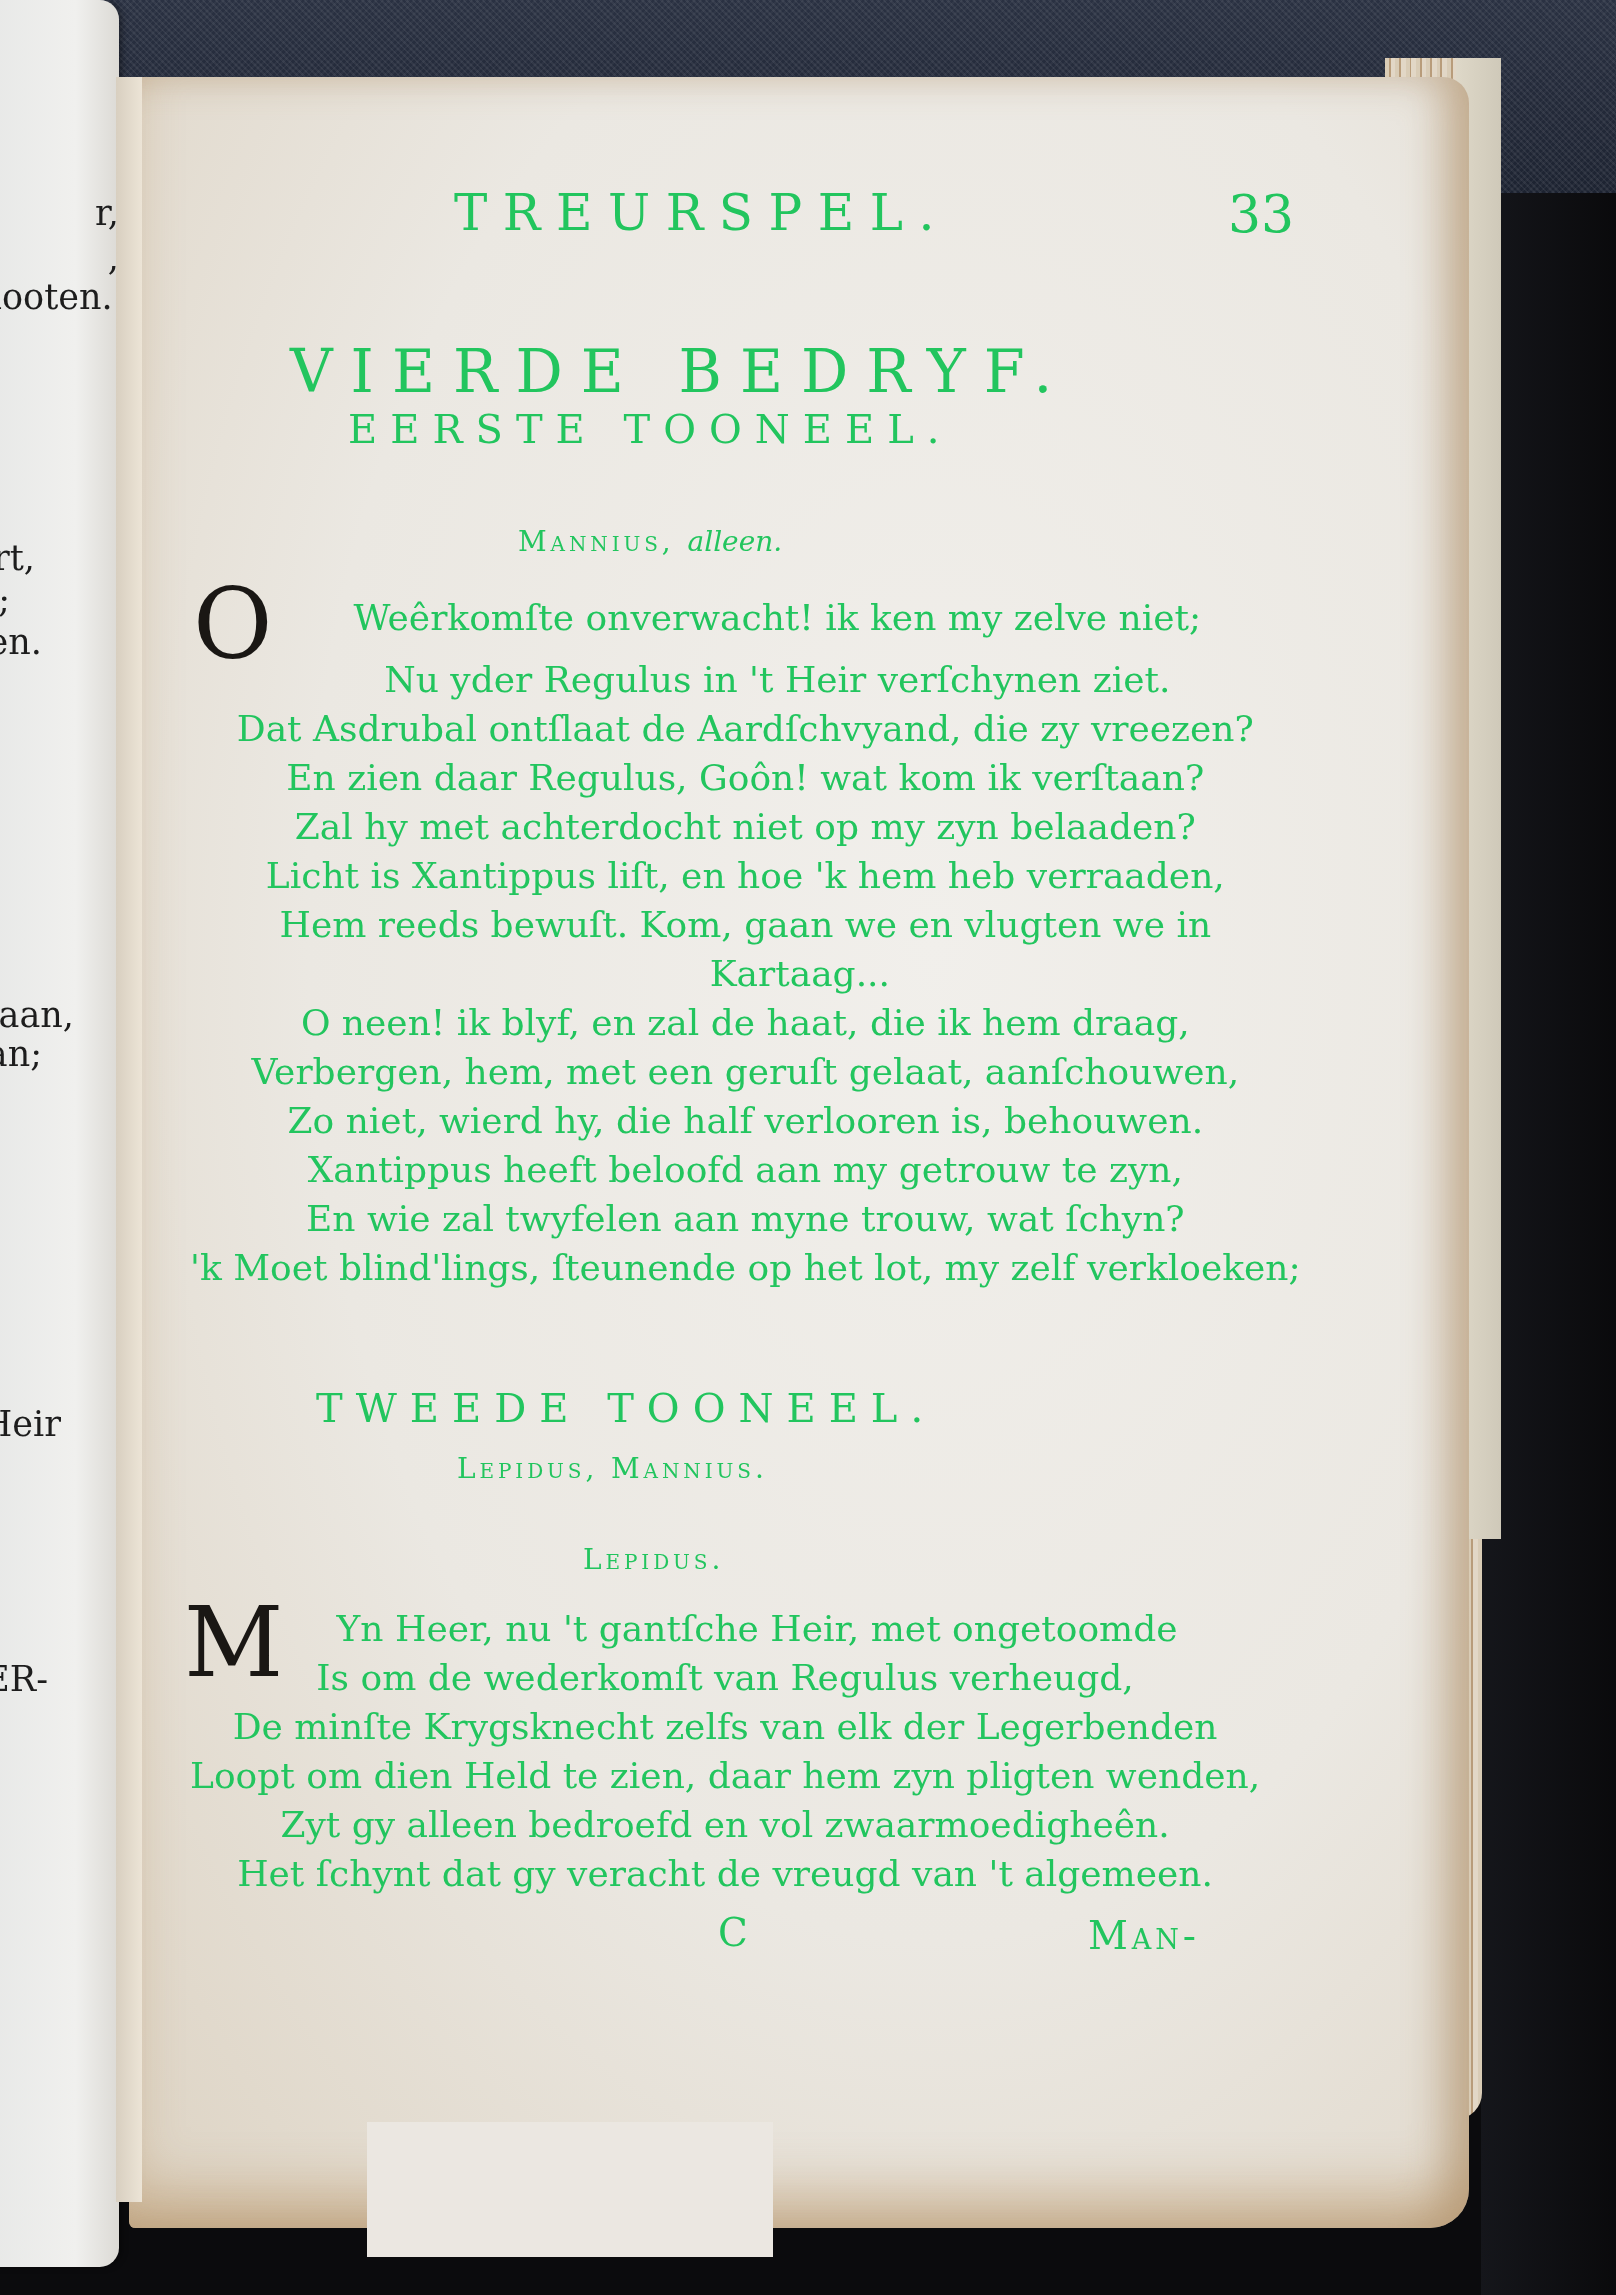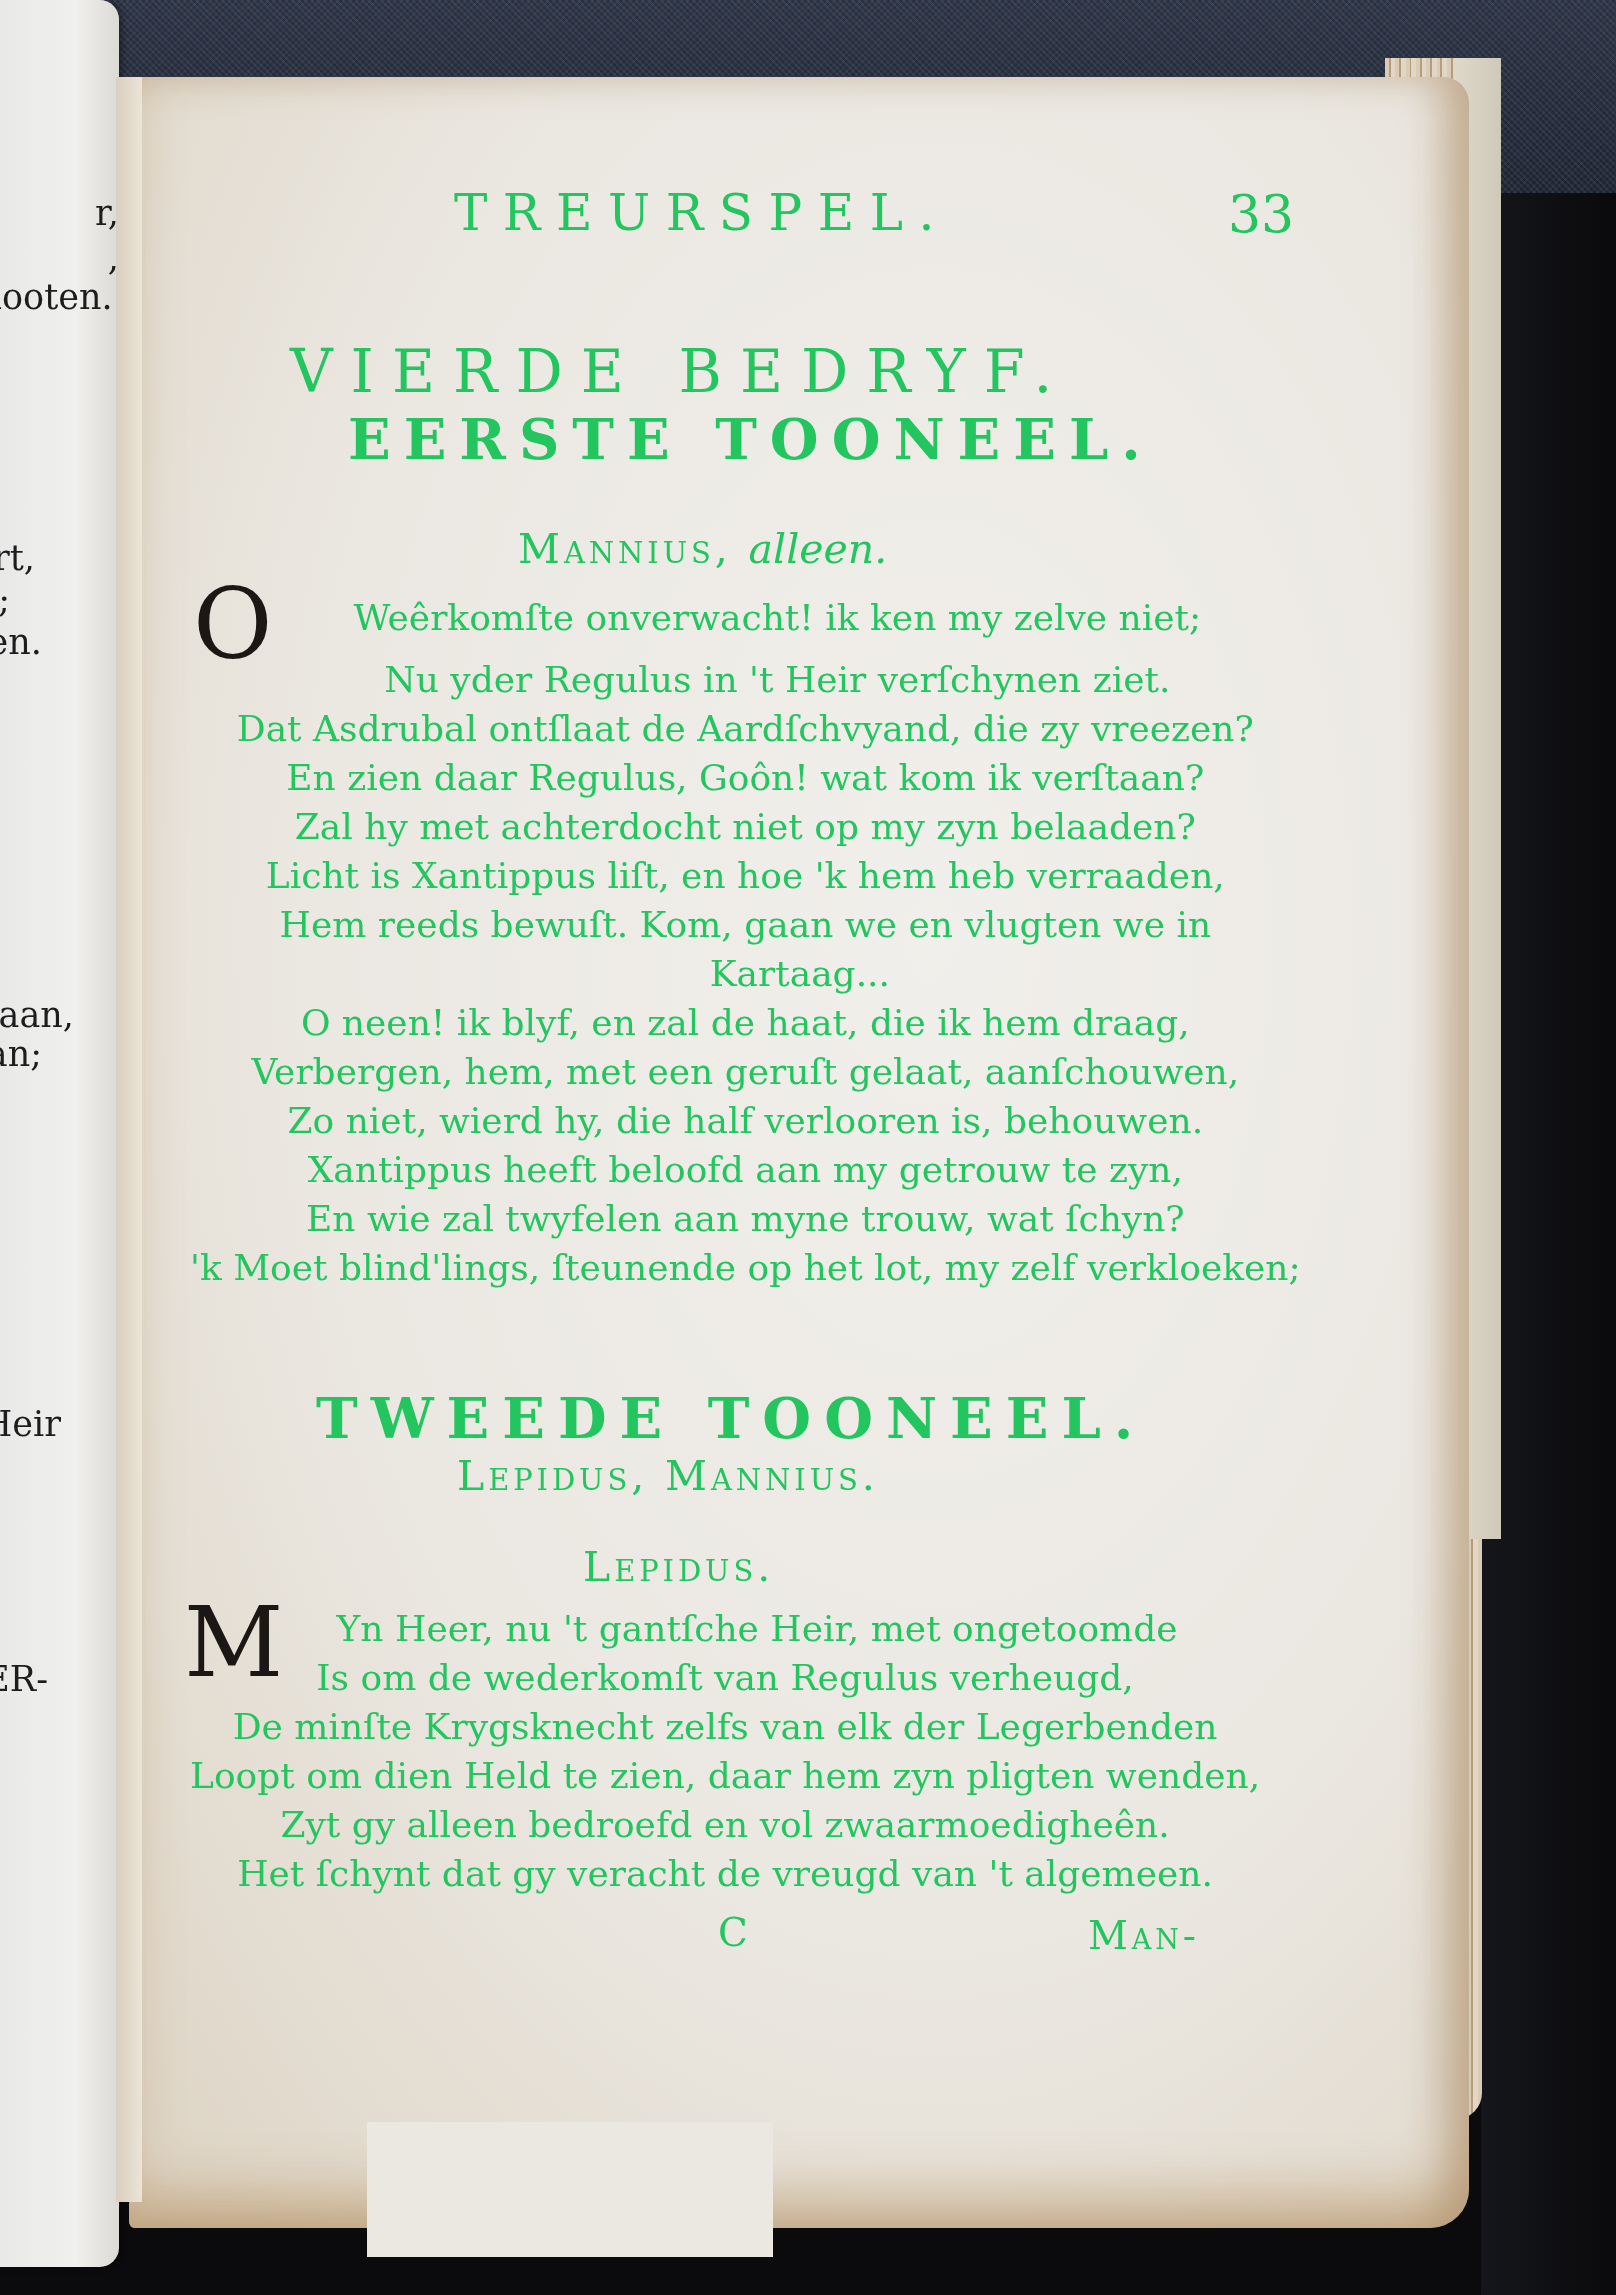--- a/index.html
+++ b/index.html
@@ -57,22 +57,22 @@
   }
   .mask-patch {
     position: absolute; left: 367px; top: 2122px; width: 406px; height: 135px;
     background: #ebe7e1;
   }
   
   .txt { position: absolute; color: #22c55e; white-space: nowrap; text-align: center; }
   .running-head { left: 454px; top: 184px; font-size: 50px; letter-spacing: 15.5px; }
   .page-number { left: 1220px; top: 184px; font-size: 52px; margin-left: 8px; }
   .act-title { left: 290px; top: 293px; font-size: 59px; letter-spacing: 18px; margin-top: 44px; }
-  .scene-title { left: 348px; top: 406px; font-size: 56px; letter-spacing: 13px; font-weight: bold; }
-  .speaker { font-size: 41px; font-variant: small-caps; letter-spacing: 3.9px; }
+  .scene-title { left: 348px; top: 406px; font-size: 40px; letter-spacing: 13px; }
+  .speaker { font-size: 28px; font-variant: small-caps; letter-spacing: 3.9px; }
   .speaker i { font-style: italic; letter-spacing: 0; font-variant: normal; }
   .verse { left: 190px; font-size: 36px; line-height: 49px; }
   .verse .line { display: block; height: 49px; }
   .verse .indent { padding-left: 64px; margin-top: 13px; }
   .verse .indent-big { padding-left: 109px; }
   .dropcap { position: absolute; font-size: 97px; line-height: 97px; color: #1a1714; }
   .catchword { font-size: 39px; }
 </style>
 </head>
 <body>

